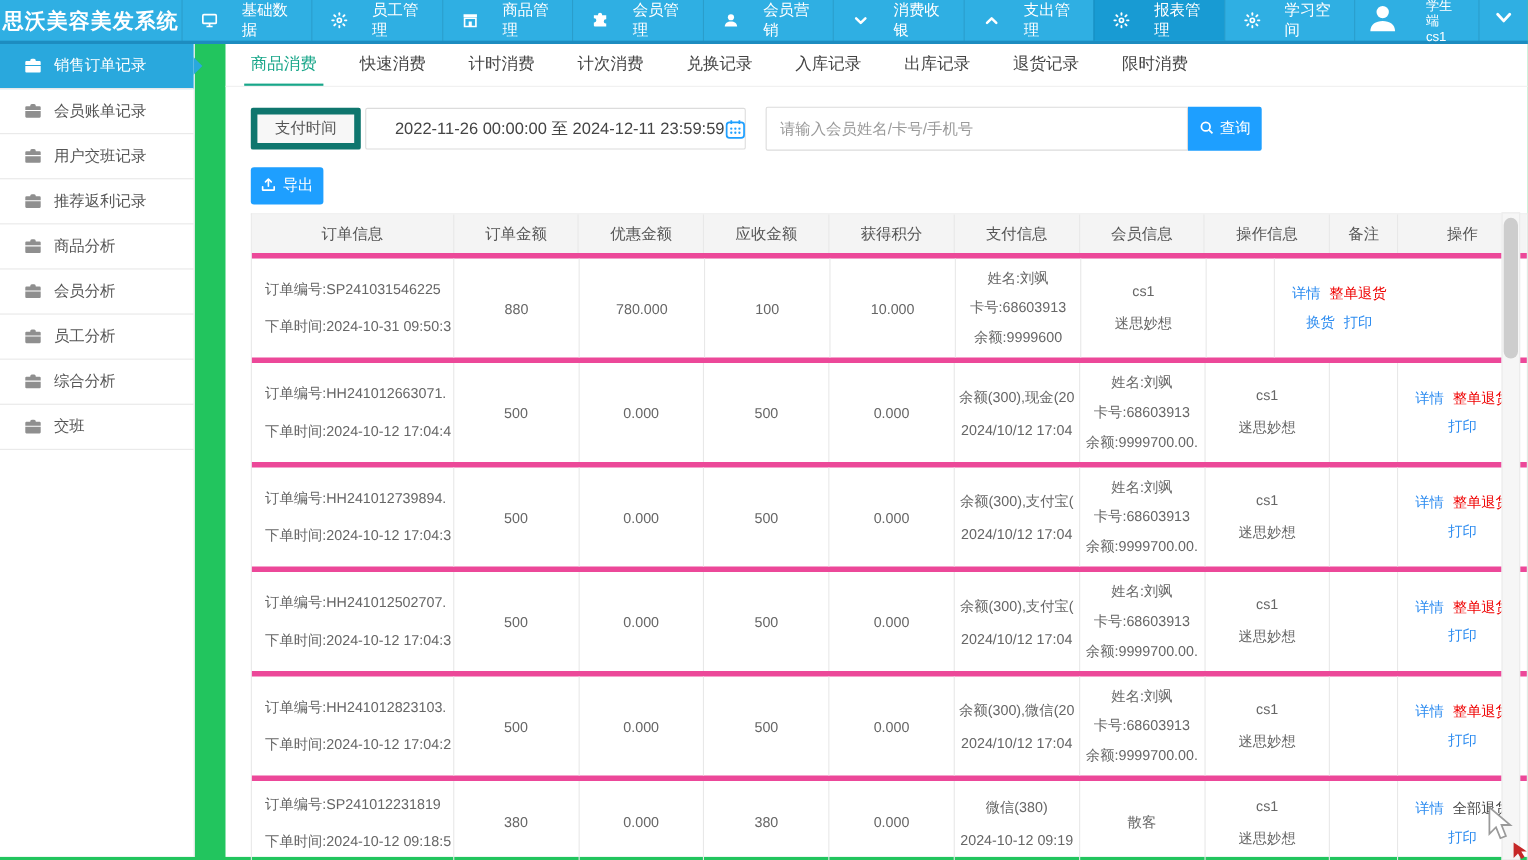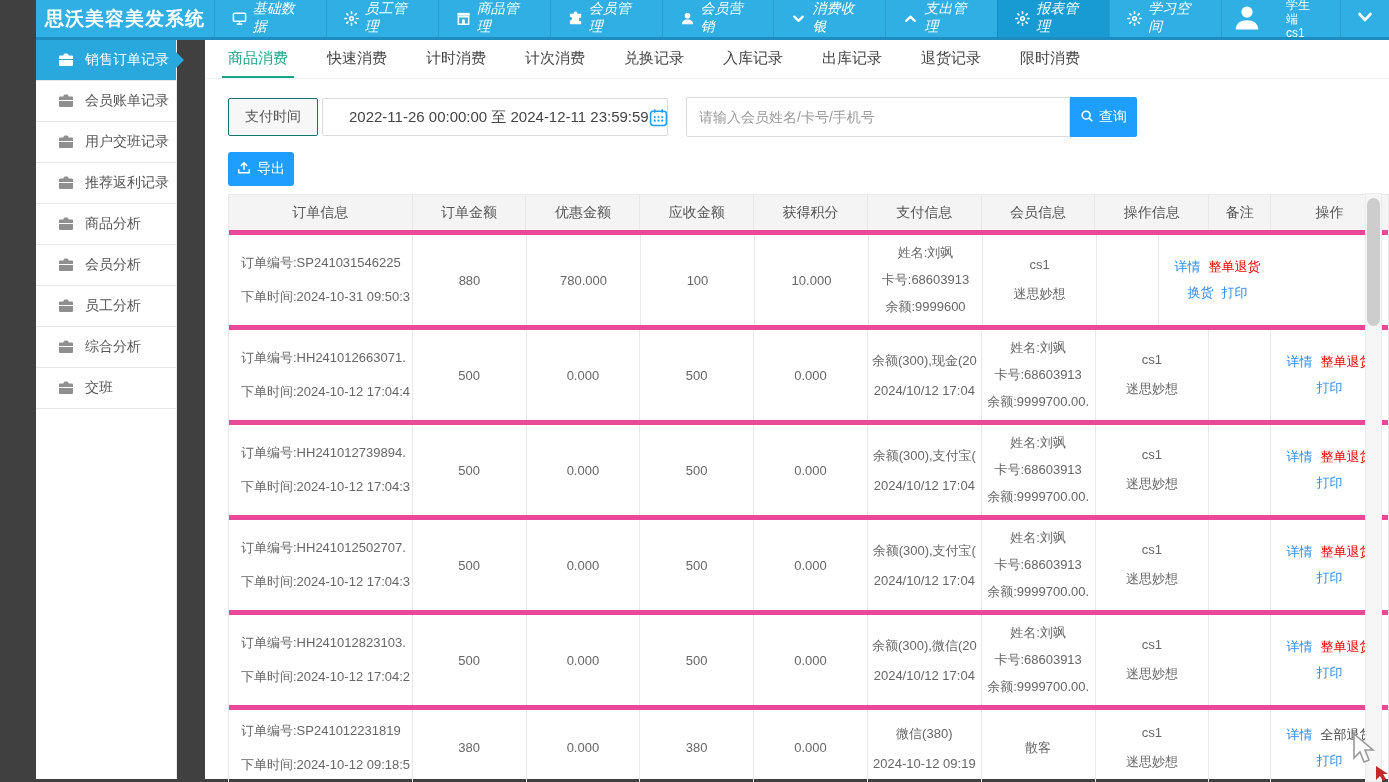--- a/index.html
+++ b/index.html
@@ -1,23 +1,23 @@
 <!DOCTYPE html>
 <html><head>
 <meta charset="utf-8">
 <style>
   * { margin:0; padding:0; box-sizing:border-box; }
   body { font-family: "Liberation Sans", "DejaVu Sans", sans-serif; background:#fff; }
-  .app { position:relative; width:1389px; height:782px; overflow:hidden; background:#404040;padding-left:36px; }
+  .app { position:relative; width:1389px; height:782px; overflow:hidden; background:#22c55e; }
 
   
   .navbar { display:flex; align-items:stretch; height:40px; background:#2FAFE3; border-bottom:3px solid #1D8CC0; color:#fff; }
   .brand { width:178px; display:flex; align-items:center; justify-content:center; font-size:19px; font-weight:bold; letter-spacing:1px; }
   .nav-items { display:flex; }
-  .nav-item { display:flex; gap:6px; padding:0 17px; font-size:14px; cursor:pointer; border-left:1px solid rgba(0,0,0,0.10);font-style:italic; }
+  .nav-item { display:flex; align-items:center; gap:22px; padding:0 17px; font-size:14px; cursor:pointer; border-left:1px solid rgba(0,0,0,0.10); }
   .nav-item.active { background:#189BD3; }
   .nav-icon { display:flex; align-items:center; }
   .nav-user { margin-left:auto; display:flex; align-items:center; gap:24px; padding:0 18px 0 10px; border-left:1px solid rgba(0,0,0,0.10); }
   .user-text { font-size:12px; line-height:14px; }
   .nav-caret { display:flex; align-items:center; justify-content:center; width:49px; border-left:1px solid rgba(0,0,0,0.10); cursor:pointer; }
 
   
   .main { display:flex; height:739px;gap:28px; }
   .sidebar { width:178px; background:#fff; border-right:1px solid #E8E8E8; }
   .side-item { position:relative; display:flex; align-items:center; gap:11px; height:41px; padding-left:22px; font-size:14px; color:#555; border-bottom:1px solid #E8E8E8; cursor:pointer; }
@@ -28,21 +28,21 @@
      border-left:8px solid #29A8DD; border-top:8px solid transparent; border-bottom:8px solid transparent; }
   .content { flex:1; background:#fff; }
 
   
   .tabbar { display:flex; height:39px; align-items:stretch; padding-left:17px; border-bottom:1px solid #F0F0F0; }
   .tab { display:flex; align-items:center; padding:0 6px; margin-right:27px; font-size:15px; color:#444; cursor:pointer; border-bottom:2px solid transparent; }
   .tab.active { color:#18A689; border-bottom-color:#18A689; }
 
   
   .filters { display:flex; align-items:center; padding:18px 0 0 23px; }
-  .time-label { height:38px; padding:0 16px; background:#F7F7F7; border:1px solid #0f766e; border-radius:2px; font-size:14px; color:#555; cursor:pointer; }
+  .time-label { height:38px; padding:0 16px; background:#F7F7F7; border:6px solid #0f766e; border-radius:2px; font-size:14px; color:#555; cursor:pointer; }
   .date-box { display:flex; align-items:center; width:346px; height:38px; margin-left:4px; background:#fff; border:1px solid #DCDCDC; border-radius:2px; cursor:pointer; }
   .vdiv { width:1px; height:18px; background:#ABABAB; margin:0 16px 0 10px; }
   .date-text { font-size:15px; color:#444; white-space:nowrap; }
   .cal { margin-left:auto; margin-right:8px; display:flex; cursor:pointer; }
   .search-group { display:flex; margin-left:18px; }
   .search-input { width:384px; height:40px; border:1px solid #DCDCDC; border-radius:2px 0 0 2px; padding:0 12px; font-size:14px; color:#333; font-family:inherit; }
   .search-input::placeholder { color:#9A9A9A; }
   .btn-query { display:flex; align-items:center; justify-content:center; gap:5px; width:67px; height:40px; background:#1E9FFF; border:none; border-radius:0 2px 2px 0; color:#fff; font-size:14px; cursor:pointer; font-family:inherit; }
   .export-row { padding:15px 0 0 23px; }
   .btn-export { display:flex; align-items:center; justify-content:center; gap:6px; width:66px; height:34px; background:#1E9FFF; border:none; border-radius:3px; color:#fff; font-size:14px; cursor:pointer; font-family:inherit; }

